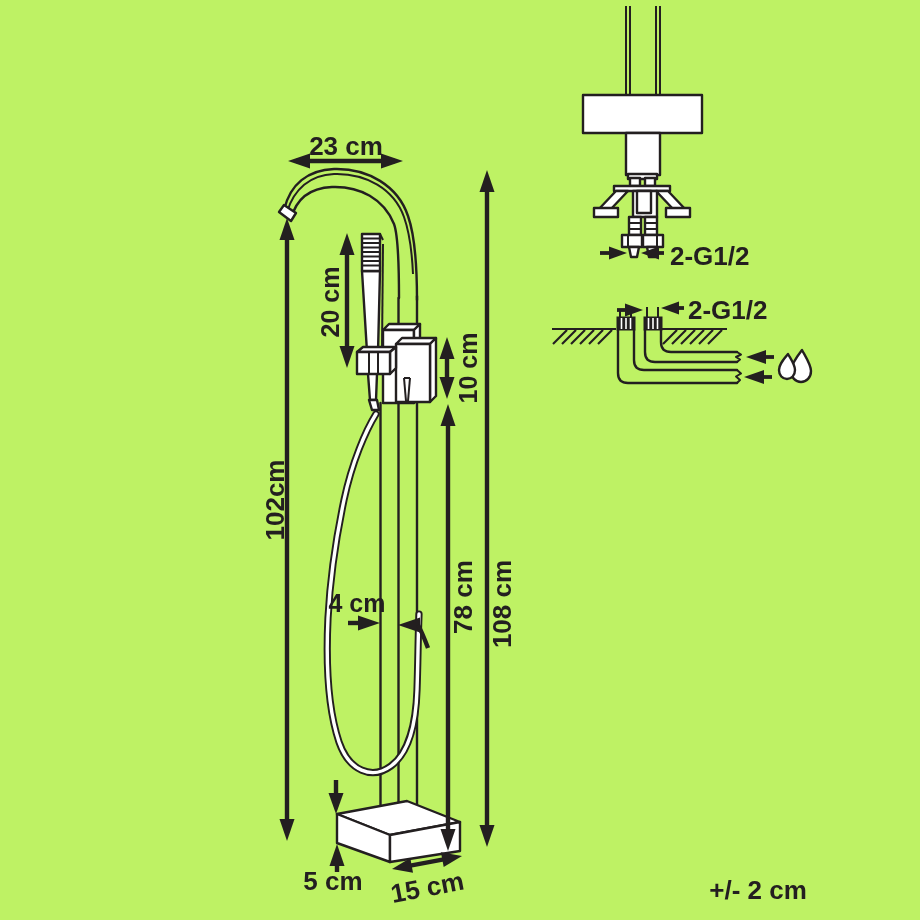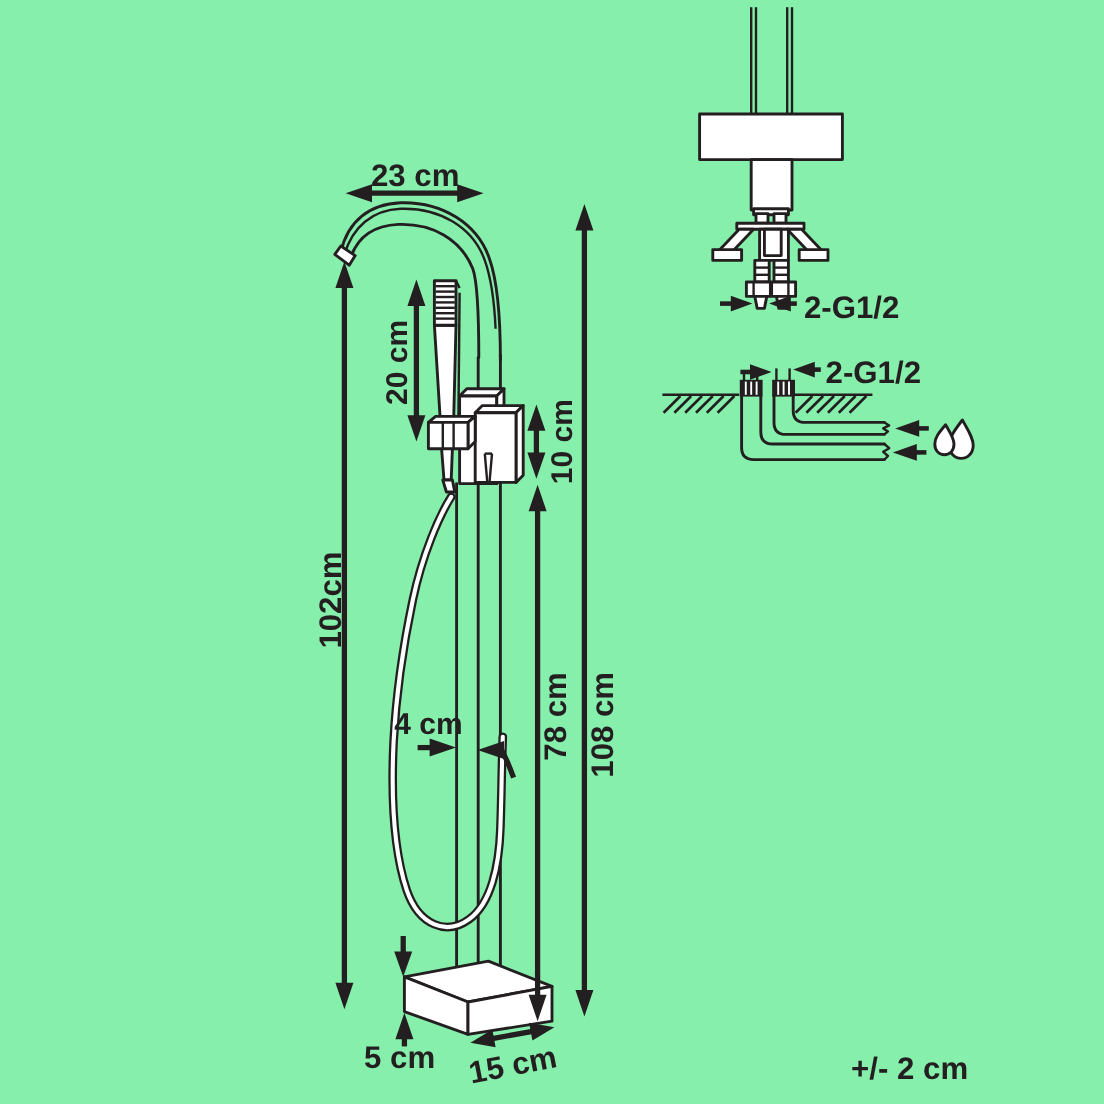--- a/index.html
+++ b/index.html
@@ -1,16 +1,16 @@
 <!DOCTYPE html>
 <html><head>
 <meta charset="utf-8">
 <style>
   html, body { margin: 0; padding: 0; background: #ffffff; }
-  .page { width: 920px; height: 920px; position: relative; background: #86efac; overflow: hidden; }
+  .page { width: 920px; height: 920px; position: relative; background: #bef264; overflow: hidden; }
   svg { display: block; }
   text {
     font-family: "Liberation Sans", "DejaVu Sans", sans-serif;
     font-weight: bold;
     fill: #231f20;
   }
   .dim-label  { font-size: 26px; }
   .dim-label-sm { font-size: 25px; }
   .outline { stroke: #231f20; stroke-width: 2.4; fill: none; stroke-linejoin: round; stroke-linecap: round; }
   .outline-thin { stroke: #231f20; stroke-width: 2; fill: none; stroke-linejoin: round; }

